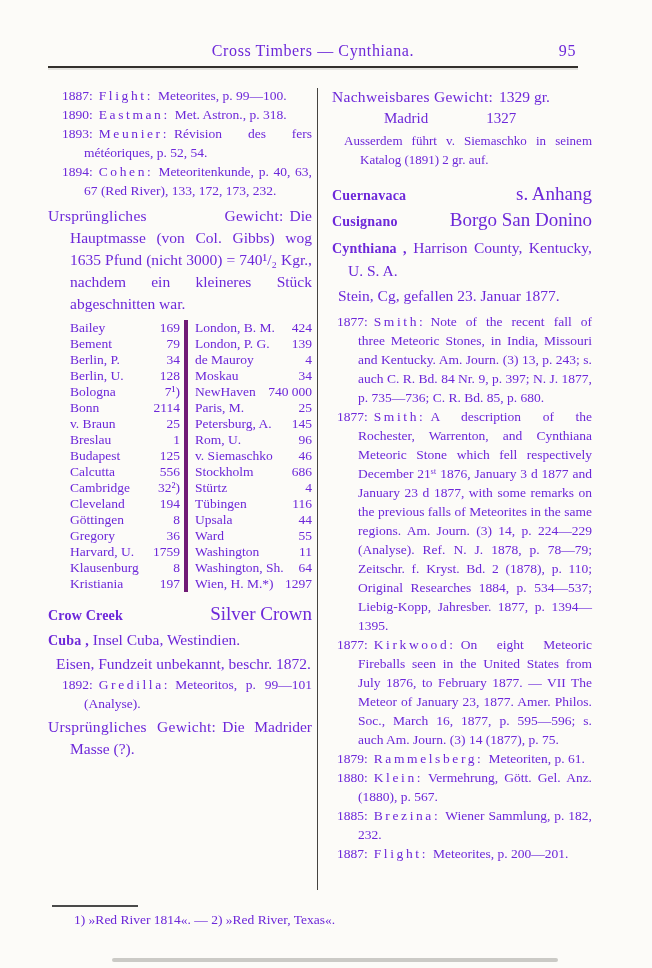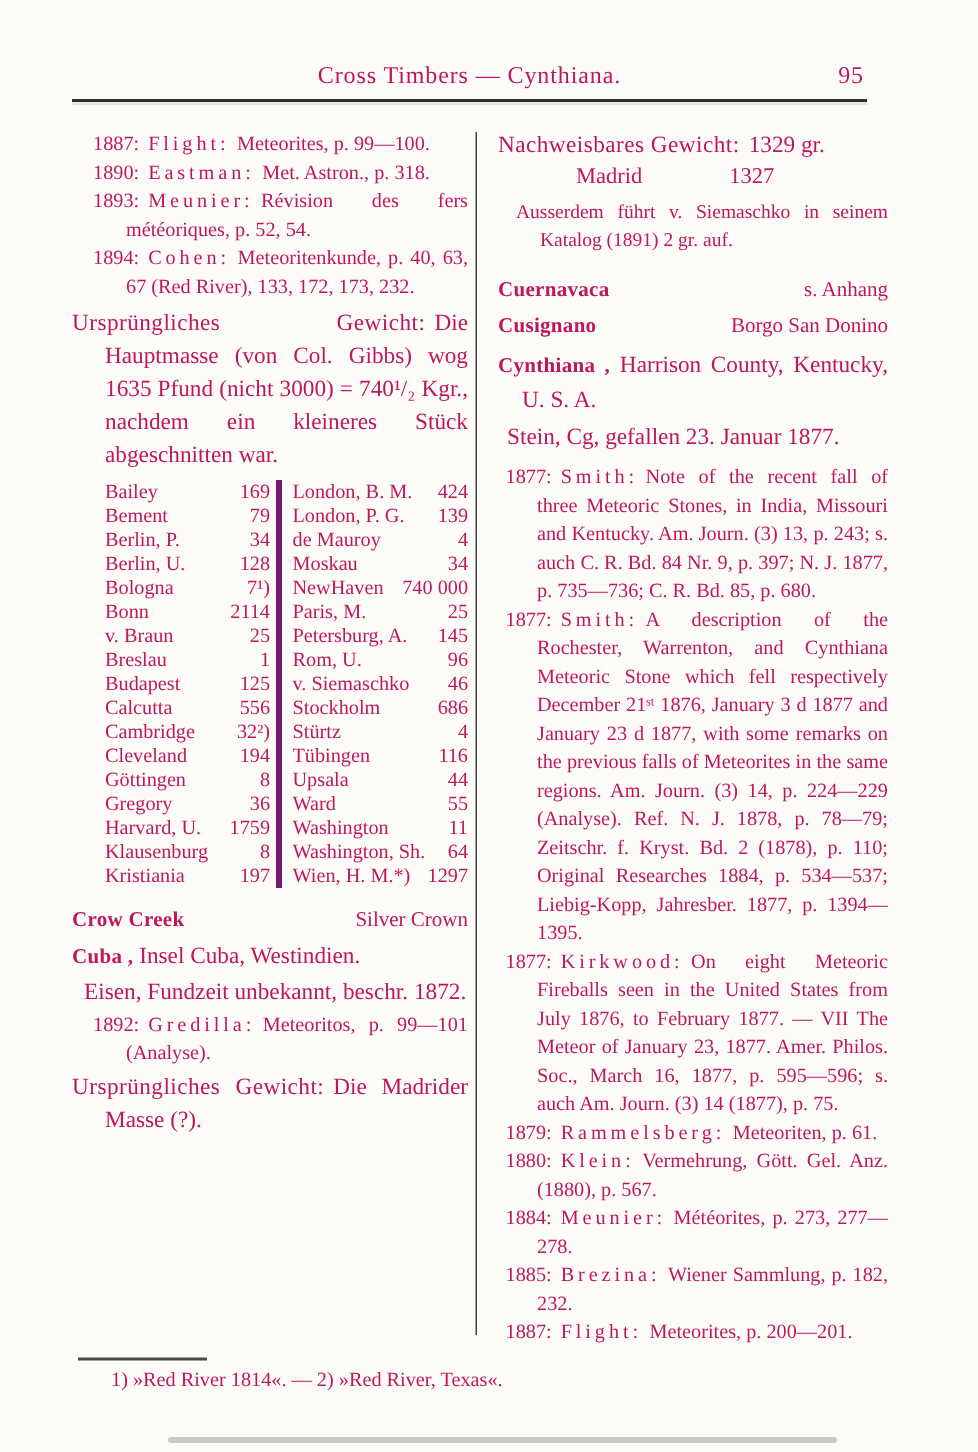--- a/index.html
+++ b/index.html
@@ -1,18 +1,18 @@
 <!DOCTYPE html>
 <html><head>
 <meta charset="utf-8">
 <style>
   html,body{margin:0;padding:0;}
   body{width:652px;height:968px;overflow:hidden;background:#fcfbf8;}
   .page{position:relative;width:540px;height:968px;
-        font-family:"Liberation Serif","DejaVu Serif",serif;color:#be185d;padding-left:20px;}
+        font-family:"Liberation Serif","DejaVu Serif",serif;color:#6d28d9;padding-left:20px;}
   p{margin:0;}
 
   
   .running-head{position:absolute;left:48px;top:42px;width:530px;text-align:center;
                 font-size:16px;letter-spacing:0.6px;}
   .rh-num{position:absolute;right:2px;top:0;}
   .head-rule{position:absolute;left:48px;top:66px;width:530px;height:2.4px;
              background:#33302c;box-shadow:0 2px 0 rgba(60,55,50,0.12);}
 
   
@@ -38,21 +38,21 @@
   .trow{display:flex;font-size:13.5px;line-height:16px;}
   .tn1{width:100px;padding-left:22px;box-sizing:border-box;white-space:nowrap;overflow:hidden;}
   .tv1{width:32px;text-align:right;white-space:nowrap;}
   .tg2{flex:1;display:flex;border-left:4px solid #701a75;margin-left:4px;padding-left:7px;}
   .tn2{flex:1;white-space:nowrap;overflow:hidden;}
   .tv2{text-align:right;white-space:nowrap;}
 
   
   .headrow{display:flex;justify-content:space-between;align-items:baseline;line-height:24px;}
   .hw{font-weight:bold;font-size:14px;letter-spacing:0.2px;}
-  .ref{font-size:14px;}
+  .ref{font-size:19px;}
   .headline{line-height:24px;font-size:15.5px;}
 
   
   .madrid-row{display:flex;font-size:15px;line-height:20px;padding-left:52px;}
   .mv{margin-left:58px;}
   .note{font-size:13px;line-height:19px;padding-left:28px;text-indent:-16px;text-align:justify;}
   .stein{padding-left:6px;text-indent:0;}
 
   
   .foot-rule{position:absolute;left:52px;top:905px;width:86px;height:1.5px;background:#4a4a4a;}
@@ -262,21 +262,20 @@
 
     <p class="main mt3" style="padding-left:16px;text-indent:-16px;"><span class="hw">Cynthiana ,</span> <span>Harrison County, Kentucky, U. S. A.</span></p>
 
     <p class="main stein mt3"><span>Stein, Cg, gefallen 23. Januar 1877.</span></p>
 
     <p class="bib mt5"><span class="yr">1877:</span><span class="au">Smith:</span><span>Note of the recent fall of three Meteoric Stones, in India, Missouri and Kentucky. Am. Journ. (3) 13, p. 243; s. auch C. R. Bd. 84 Nr. 9, p. 397; N. J. 1877, p. 735—736; C. R. Bd. 85, p. 680.</span></p>
     <p class="bib"><span class="yr">1877:</span><span class="au">Smith:</span><span>A description of the Rochester, Warrenton, and Cynthiana Meteoric Stone which fell respectively December 21ˢᵗ 1876, January 3 d 1877 and January 23 d 1877, with some remarks on the previous falls of Meteorites in the same regions. Am. Journ. (3) 14, p. 224—229 (Analyse). Ref. N. J. 1878, p. 78—79; Zeitschr. f. Kryst. Bd. 2 (1878), p. 110; Original Researches 1884, p. 534—537; Liebig-Kopp, Jahresber. 1877, p. 1394—1395.</span></p>
     <p class="bib"><span class="yr">1877:</span><span class="au">Kirkwood:</span><span>On eight Meteoric Fireballs seen in the United States from July 1876, to February 1877. — VII The Meteor of January 23, 1877. Amer. Philos. Soc., March 16, 1877, p. 595—596; s. auch Am. Journ. (3) 14 (1877), p. 75.</span></p>
     <p class="bib"><span class="yr">1879:</span><span class="au">Rammelsberg:</span><span>Meteoriten, p. 61.</span></p>
     <p class="bib"><span class="yr">1880:</span><span class="au">Klein:</span><span>Vermehrung, Gött. Gel. Anz. (1880), p. 567.</span></p>
-    <p class="bib"><span class="yr">1884:</span><span class="au">Meunier:</span><span>Météorites, p. 273, 277—278.</span></p>
     <p class="bib"><span class="yr">1885:</span><span class="au">Brezina:</span><span>Wiener Sammlung, p. 182, 232.</span></p>
     <p class="bib"><span class="yr">1887:</span><span class="au">Flight:</span><span>Meteorites, p. 200—201.</span></p>
   </div>
 
   <div class="foot-rule"></div>
   <p class="footnote"><span>1) »Red River 1814«. — 2) »Red River, Texas«.</span></p>
 
   <div class="scan-mark"></div>
 </div>
 

